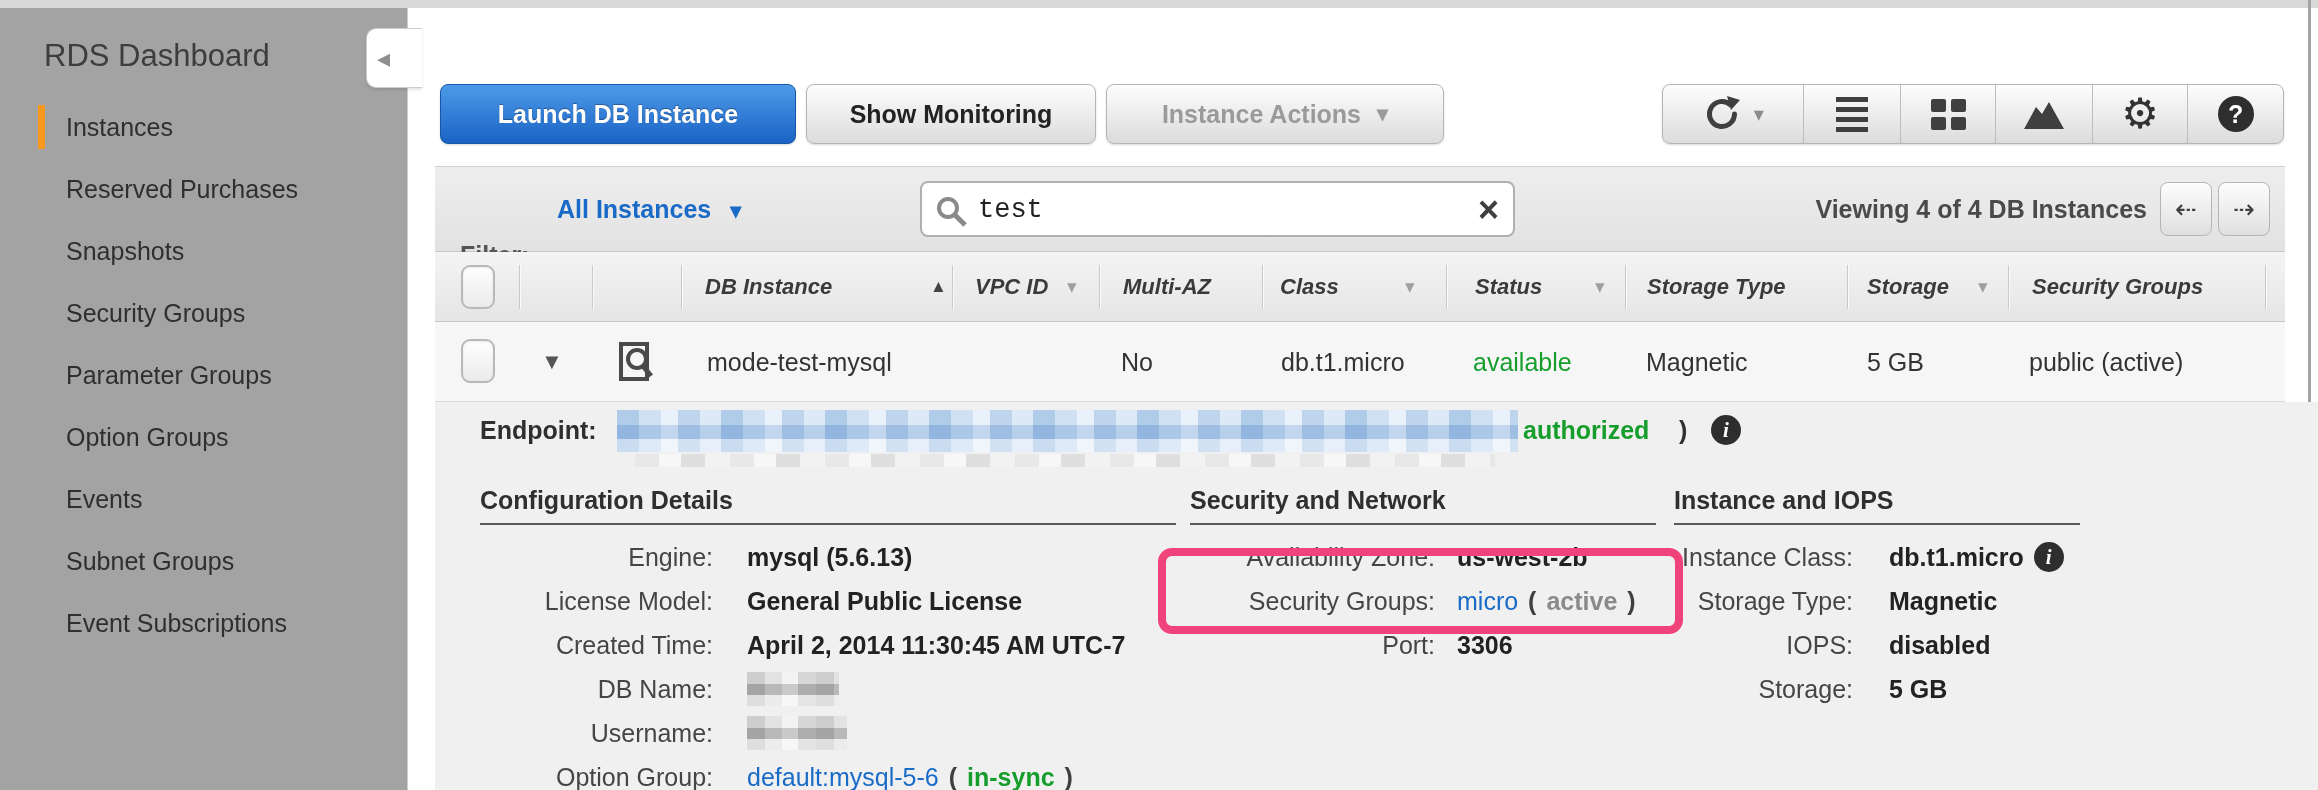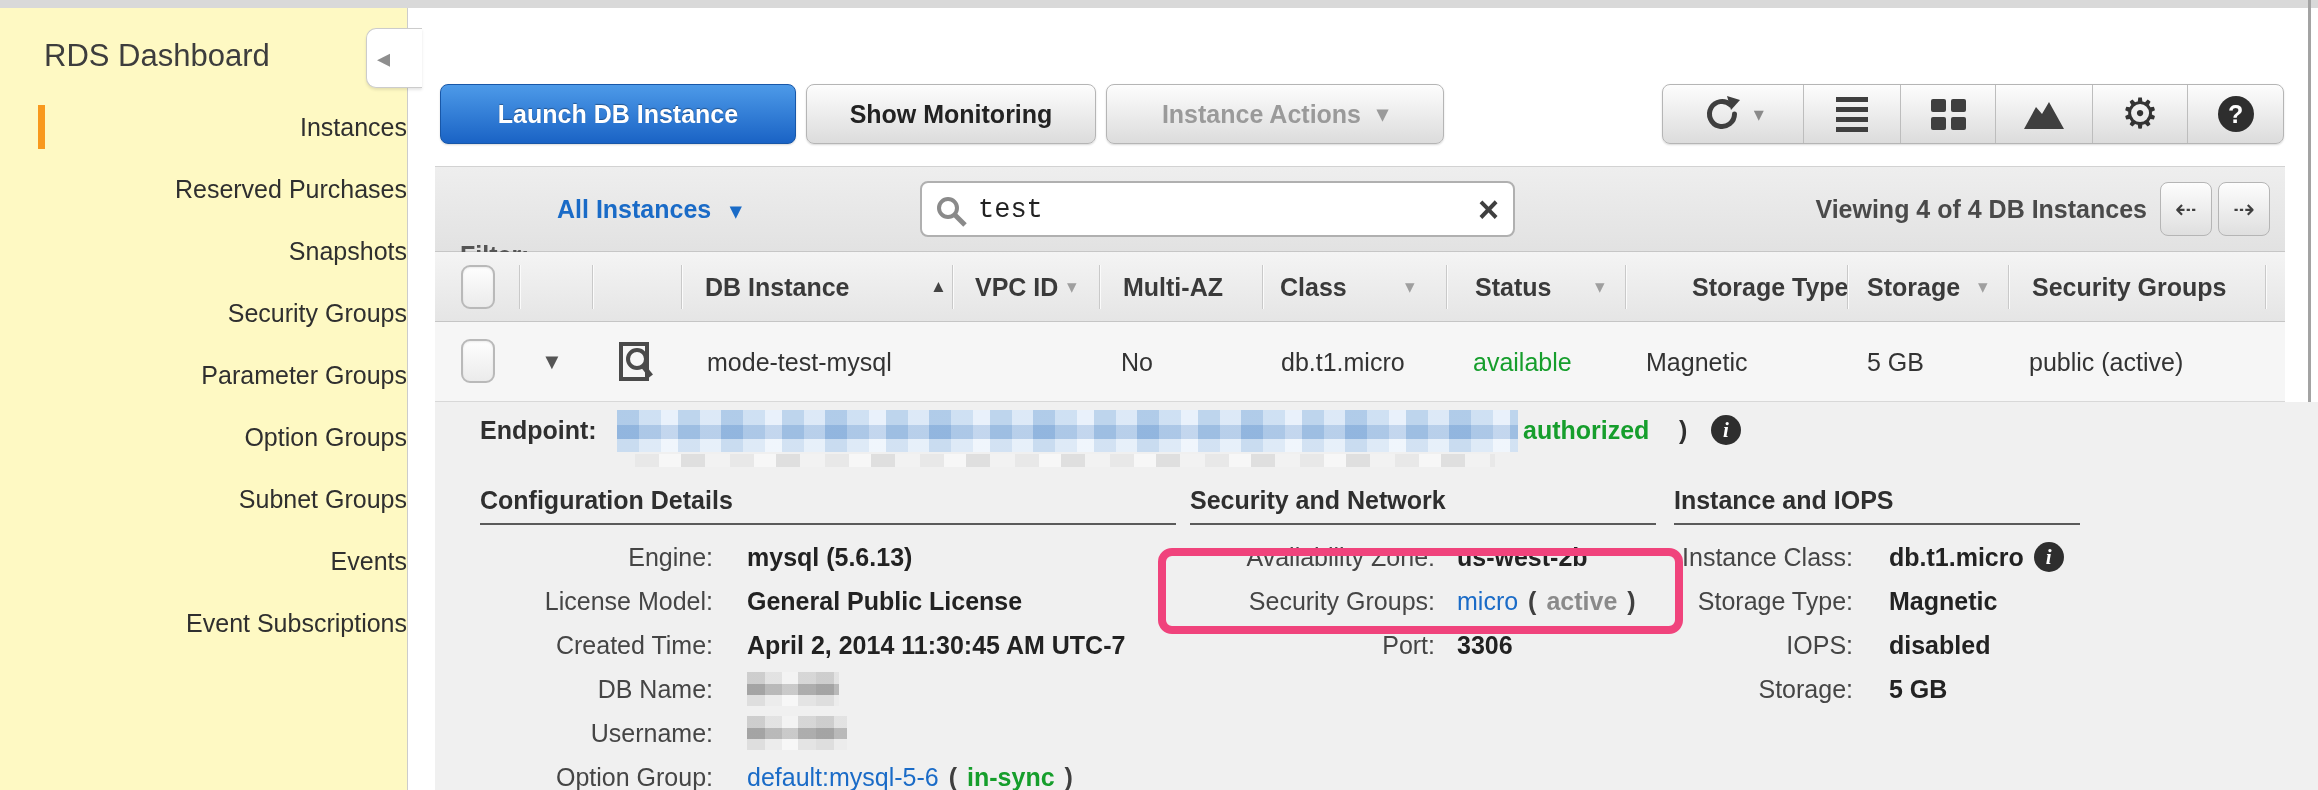--- a/index.html
+++ b/index.html
@@ -5,21 +5,21 @@
   * { margin:0; padding:0; box-sizing:border-box; }
   html,body { background:#fff; }
   .screen {
     position:relative; width:2318px; height:790px; overflow:hidden;
     font-family:"Liberation Sans", sans-serif; background:#fff; color:#333;
   }
   .topstrip { position:absolute; left:0; top:0; width:2318px; height:8px; background:#d9d9d9; }
   .right-edge { position:absolute; left:2308px; top:0; width:3px; height:790px; background:#a3a3a3; }
 
   
-  .sidebar { position:absolute; left:0; top:8px; width:407px; height:782px; background:#fef9c3;text-align:right; }
+  .sidebar { position:absolute; left:0; top:8px; width:407px; height:782px; background:#a3a3a3; }
   .side-divider { position:absolute; left:407px; top:8px; width:1px; height:782px; background:#ccc; }
   .side-title { position:absolute; left:44px; top:30px; font-size:31px; font-weight:400; color:#3d3d3d; }
   .side-nav { position:absolute; left:0; top:88px; width:407px; }
   .side-item { position:relative; height:62px; line-height:62px; padding-left:66px; font-size:25px; color:#2f2f2f; cursor:pointer; }
   .side-item.active::before { content:""; position:absolute; left:38px; top:9px; width:7px; height:44px; background:#f8991d; }
   .collapse-tab {
     position:absolute; left:366px; top:28px; width:56px; height:60px; background:#fff;
     border:1px solid #ccc; border-right:none; border-radius:10px 0 0 10px;
     box-shadow:0 2px 3px rgba(0,0,0,0.10); z-index:3; cursor:pointer;
     display:flex; align-items:center; justify-content:flex-start; padding-left:10px;
@@ -64,21 +64,21 @@
   .viewing { position:absolute; right:138px; top:0; line-height:84px; font-size:25px; font-weight:bold; color:#4a4a4a; }
   .pagebtn { position:absolute; top:15px; width:52px; height:54px; border:1px solid #b5b5b5; border-radius:8px;
              background:linear-gradient(#fdfdfd,#dfdfdf); font-size:26px; color:#3f3f3f;
              display:flex; align-items:center; justify-content:center; cursor:pointer; }
   .pagebtn.prev { right:73px; } .pagebtn.next { right:15px; }
 
   
   .thead { position:absolute; left:435px; top:252px; width:1850px; height:70px;
            background:linear-gradient(#f4f4f4,#e5e5e5); border-bottom:1px solid #c5c5c5; }
   .hdiv { position:absolute; top:13px; width:1px; height:44px; background:#c9c9c9; box-shadow:1px 0 0 #fbfbfb; }
-  .hcell { position:absolute; top:0; line-height:70px; font-size:25px; font-weight:bold; color:#3a3a3a; white-space:nowrap; cursor:pointer; }
+  .hcell { position:absolute; top:0; line-height:70px; font-size:22px; font-weight:bold; color:#3a3a3a; white-space:nowrap; cursor:pointer;font-style:italic; }
   .sort-asc { position:absolute; top:0; line-height:70px; font-size:17px; color:#444; }
   .sort-dn  { position:absolute; top:0; line-height:70px; font-size:19px; color:#9f9f9f; }
   .checkbox { position:absolute; width:34px; height:44px; border:2px solid #b9b9b9; border-radius:9px;
               background:linear-gradient(#fefefe,#ebebeb); box-shadow:inset 0 1px 2px rgba(0,0,0,0.08); cursor:pointer; }
   .trow { position:absolute; left:435px; top:322px; width:1850px; height:80px; background:#f6f6f6; border-bottom:1px solid #d8d8d8; }
   .rcell { position:absolute; top:0; line-height:80px; font-size:25px; color:#333; white-space:nowrap; }
   .rcell.green { color:#169e2c; }
   .expander { position:absolute; top:0; line-height:80px; font-size:22px; color:#555; cursor:pointer; }
   .rowicon { position:absolute; top:18px; cursor:pointer; }
 
@@ -127,22 +127,22 @@
 
   <aside class="sidebar">
     <div class="side-title">RDS Dashboard</div>
     <nav class="side-nav">
       <div class="side-item active">Instances</div>
       <div class="side-item">Reserved Purchases</div>
       <div class="side-item">Snapshots</div>
       <div class="side-item">Security Groups</div>
       <div class="side-item">Parameter Groups</div>
       <div class="side-item">Option Groups</div>
+      <div class="side-item">Events</div>
       <div class="side-item">Subnet Groups</div>
-      <div class="side-item">Events</div>
       <div class="side-item">Event Subscriptions</div>
     </nav>
   </aside>
   <div class="side-divider"></div>
   <div class="collapse-tab">
     <span class="glyph">◂</span>
   </div>
 
   <button class="btn primary" style="left:440px;top:84px;width:356px;">Launch DB Instance</button>
   <button class="btn" style="left:806px;top:84px;width:290px;">Show Monitoring</button>
@@ -219,21 +219,21 @@
     <span class="sort-dn" style="left:632px;">▾</span>
     <div class="hdiv" style="left:664px;"></div>
     <span class="hcell" style="left:688px;">Multi-AZ</span>
     <div class="hdiv" style="left:827px;"></div>
     <span class="hcell" style="left:845px;">Class</span>
     <span class="sort-dn" style="left:970px;">▾</span>
     <div class="hdiv" style="left:1011px;"></div>
     <span class="hcell" style="left:1040px;">Status</span>
     <span class="sort-dn" style="left:1160px;">▾</span>
     <div class="hdiv" style="left:1190px;"></div>
-    <span class="hcell" style="left:1212px;margin-left:45px;">Storage Type</span>
+    <span class="hcell" style="left:1212px;">Storage Type</span>
     <div class="hdiv" style="left:1412px;"></div>
     <span class="hcell" style="left:1432px;">Storage</span>
     <span class="sort-dn" style="left:1543px;">▾</span>
     <div class="hdiv" style="left:1573px;"></div>
     <span class="hcell" style="left:1597px;">Security Groups</span>
     <div class="hdiv" style="left:1830px;"></div>
   </div>
 
   <div class="trow">
     <div class="checkbox" style="left:26px;top:17px;"></div>

